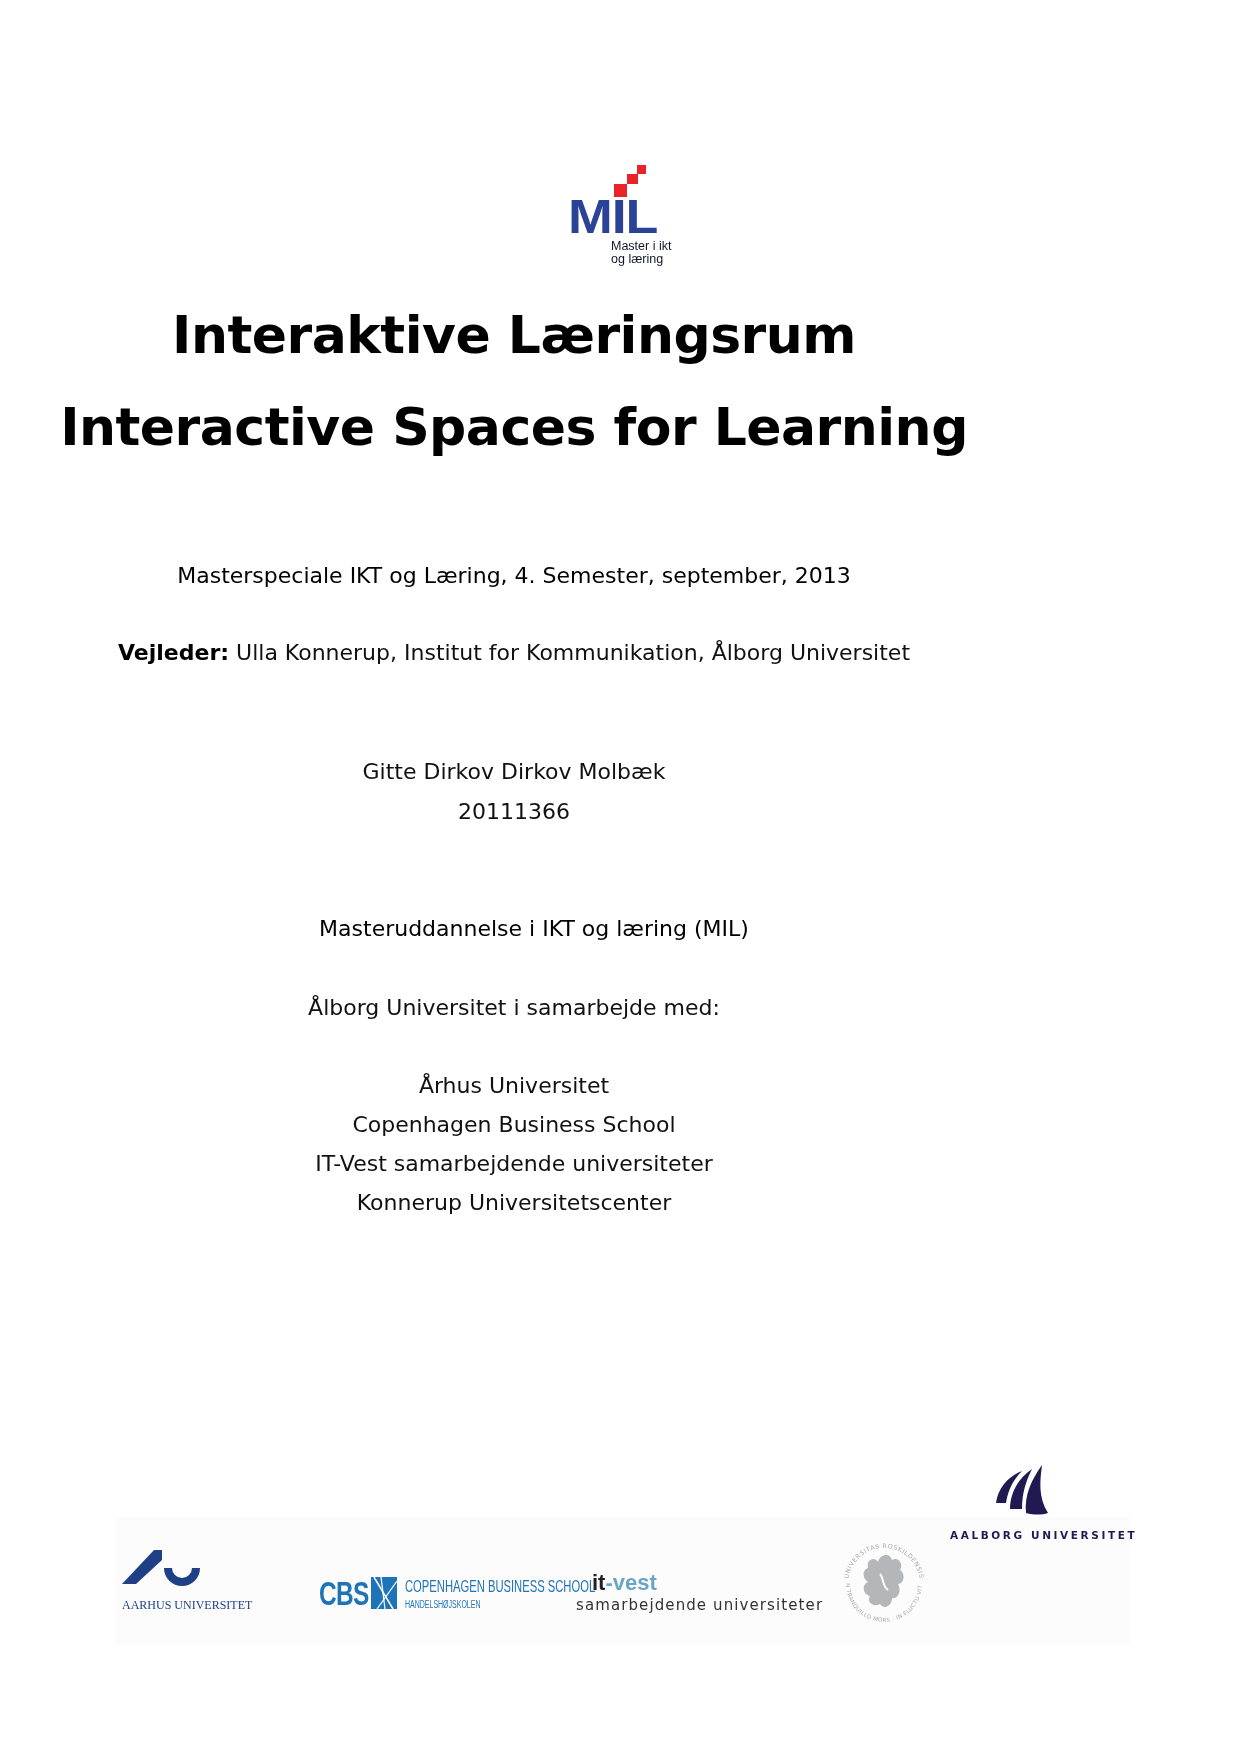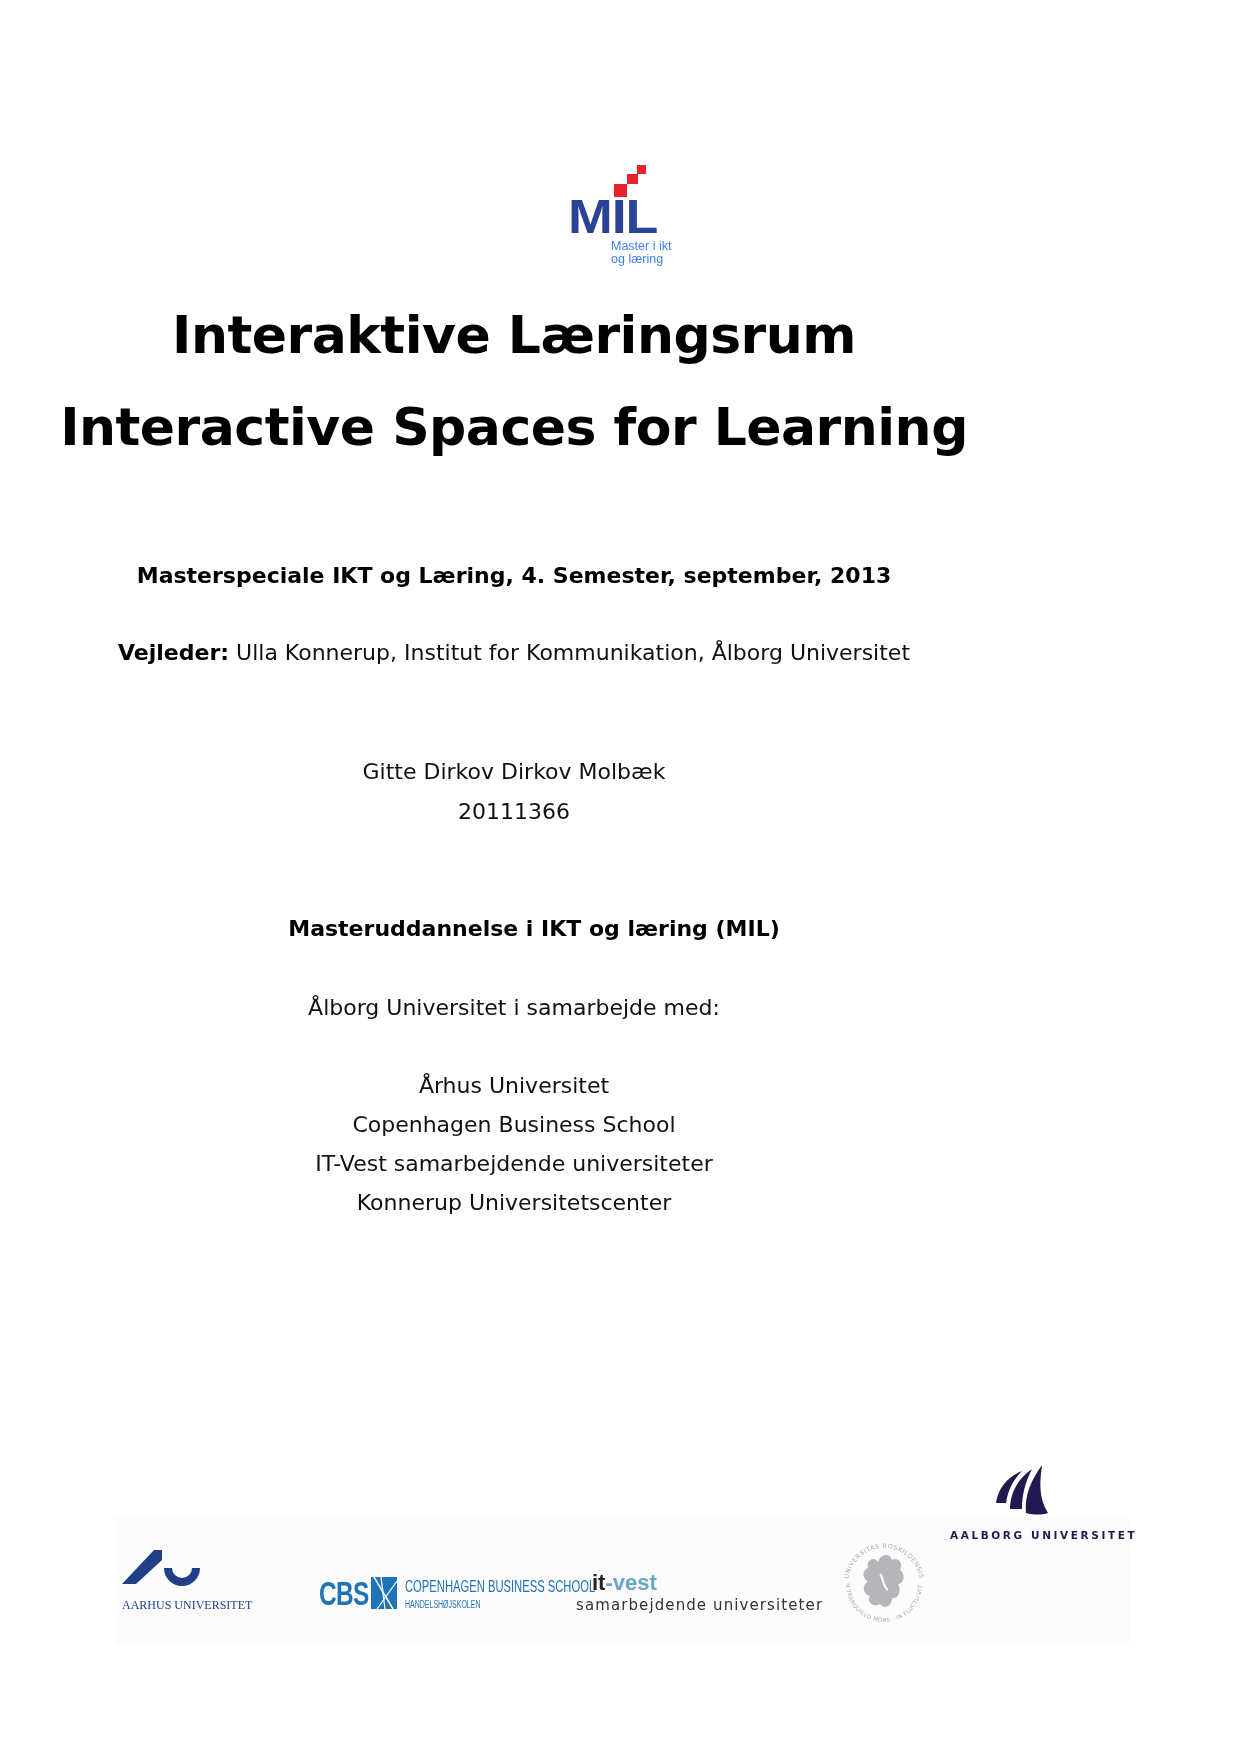--- a/index.html
+++ b/index.html
@@ -41,40 +41,40 @@
       letter-spacing: -1px;
       transform: scaleX(1.12);
       transform-origin: left top;
     }
     .mil-sub {
       position: absolute;
       left: 43px;
       font-family: "Liberation Sans", sans-serif;
       font-size: 12.5px;
       line-height: 13px;
-      color: #3b82f6;
+      color: #0f172a;
       white-space: nowrap;
     }
     .mil-sub.l1 { top: 75px; }
     .mil-sub.l2 { top: 88px; }
 
     
     .title {
       font-family: "DejaVu Sans", sans-serif;
       font-weight: bold;
       font-size: 52px;
       letter-spacing: -0.5px;
       line-height: 60px;
     }
     .title.t1 { top: 305px; }
     .title.t2 { top: 397px; }
 
     .subhead {
       font-family: "DejaVu Sans", sans-serif;
-      font-weight: bold;
+      font-weight: normal;
       font-size: 22px;
       line-height: 30px;
     }
     .body-line {
       font-family: "DejaVu Sans", sans-serif;
       font-weight: normal;
       font-size: 22px;
       line-height: 30px;
       color: #111111;
     }

